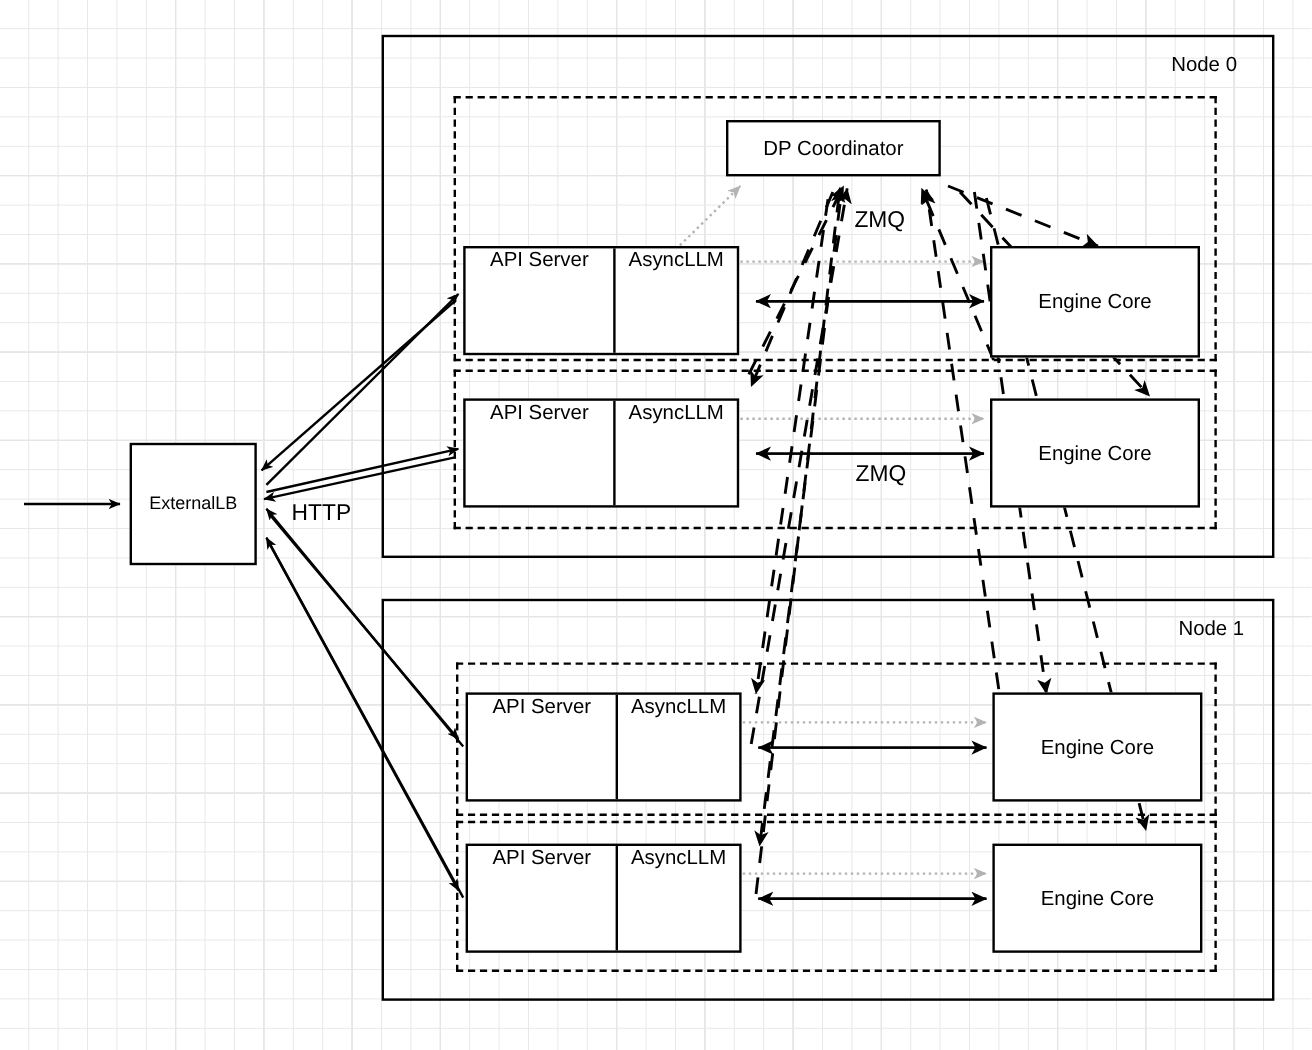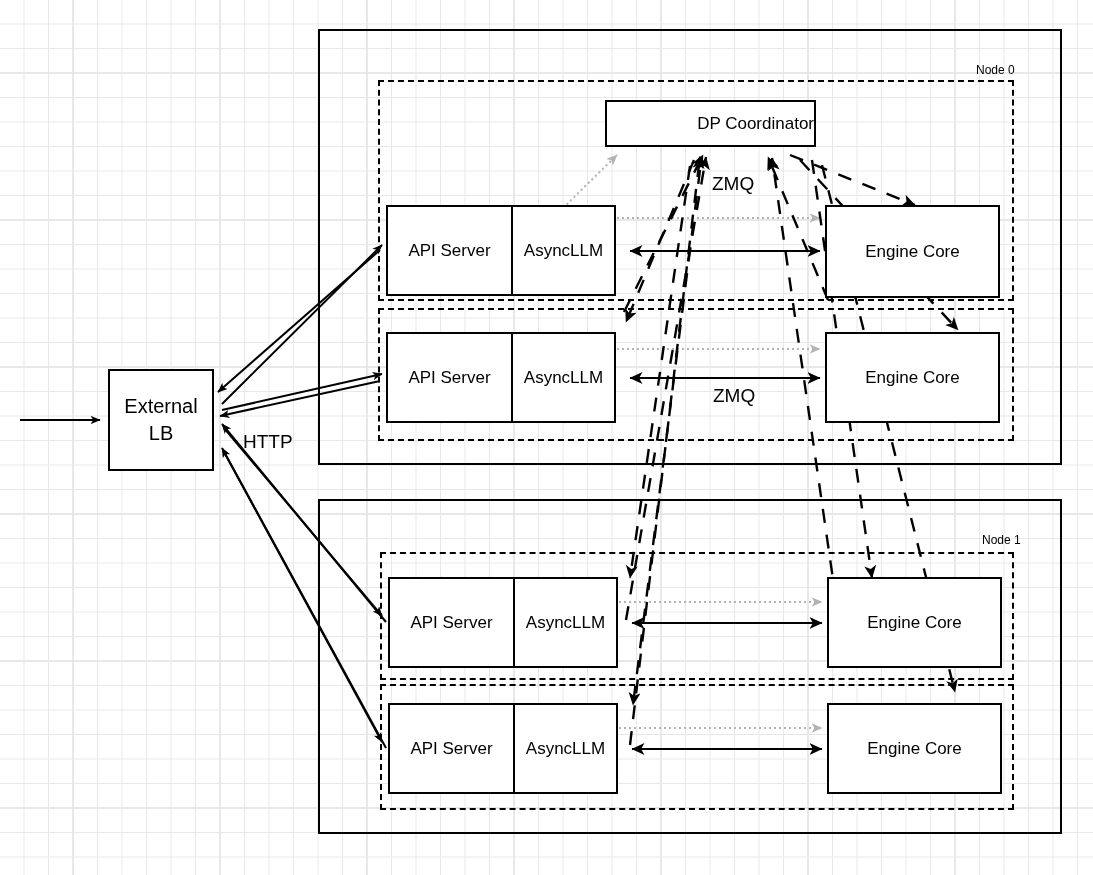--- a/index.html
+++ b/index.html
@@ -30,24 +30,23 @@
     height: 875px;
   }
   .node-box {
     position: absolute;
     border: 2px solid #000000;
     background: transparent;
     box-sizing: border-box;
   }
   .node-label {
     position: absolute;
-    font-size: 12px;
-    color: #000000;
-    white-space: nowrap;
-    margin-top: 19px;
+    font-size: 17px;
+    color: #000000;
+    white-space: nowrap;
   }
   .dashed-group {
     position: absolute;
     border: 2px dashed #000000;
     background: transparent;
     box-sizing: border-box;
   }
   .solid-box {
     position: absolute;
     border: 2px solid #000000;
@@ -63,48 +62,47 @@
   .split-box {
     position: absolute;
     border: 2px solid #000000;
     background: #ffffff;
     box-sizing: border-box;
     display: flex;
     align-items: stretch;
   }
   .split-half {
     display: flex;
+    justify-content: center;
+    font-size: 17px;
+    color: #000000;
+    white-space: nowrap;
+    flex: 0 0 auto;
+    box-sizing: border-box;
+  }
+  .split-half.left {
+    border-right: 2px solid #000000;
+  }
+  .edge-label {
+    position: absolute;
+    font-size: 19px;
+    color: #000000;
+    background: transparent;
+    white-space: nowrap;
+  }
+  .lb-box {
+    position: absolute;
+    border: 2px solid #000000;
+    background: #ffffff;
+    box-sizing: border-box;
+    display: flex;
+    flex-direction: row;
     align-items: center;
     justify-content: center;
-    font-size: 17px;
-    color: #000000;
-    white-space: nowrap;
-    flex: 0 0 auto;
-    box-sizing: border-box;
-  }
-  .split-half.left {
-    border-right: 2px solid #000000;
-  }
-  .edge-label {
-    position: absolute;
-    font-size: 19px;
-    color: #000000;
-    background: transparent;
-    white-space: nowrap;
-  }
-  .lb-box {
-    position: absolute;
-    border: 2px solid #000000;
-    background: #ffffff;
-    box-sizing: border-box;
-    display: flex;
-    flex-direction: column;
-    align-items: center;
-    justify-content: center;
-    font-size: 20px;
+    font-size: 15px;
     color: #000000;
     line-height: 1.35;
   }
 </style>
 </head>
 <body>
 
 <div id="canvas">
 
   <svg id="svg-layer" viewBox="0 0 1093 875">
@@ -203,28 +201,28 @@
       <path d="M694,160 L626,322" stroke="#000" stroke-width="2.4" stroke-dasharray="14,12" fill="none" marker-end="url(#ahb)"></path>
       <path d="M690,166 L630,578" stroke="#000" stroke-width="2.4" stroke-dasharray="14,12" fill="none" marker-end="url(#ahb)"></path>
       <path d="M700,170 L633,705" stroke="#000" stroke-width="2.4" stroke-dasharray="14,12" fill="none" marker-end="url(#ahb)"></path>
     </g>
   </svg>
 
   <div class="lb-box" style="left:108px; top:369px; width:106px; height:102px;">
     <span>External</span>
     <span>LB</span>
   </div>
-  <div class="edge-label" style="left:243px; top:431px;">HTTP</div>
+  <div class="edge-label" style="left:243px; top:417px;">HTTP</div>
 
   <div class="node-box" style="left:318px; top:29px; width:744px; height:436px;"></div>
   <div class="node-label" style="left:976px; top:44px;">Node 0</div>
 
   <div class="dashed-group" style="left:378px; top:80px; width:636px; height:221px;"></div>
 
-  <div class="solid-box" style="left:605px; top:100px; width:211px; height:47px;justify-content:flex-end;">
+  <div class="solid-box" style="left:605px; top:100px; width:179px; height:47px;">
     <span>DP Coordinator</span>
   </div>
   <div class="edge-label" style="left:712px; top:173px;">ZMQ</div>
 
   <div class="split-box" style="left:386px; top:205px; width:230px; height:91px;">
     <div class="split-half left" style="width:125px;">
       <span>API Server</span>
     </div>
     <div class="split-half" style="width:101px;">
       <span>AsyncLLM</span>

